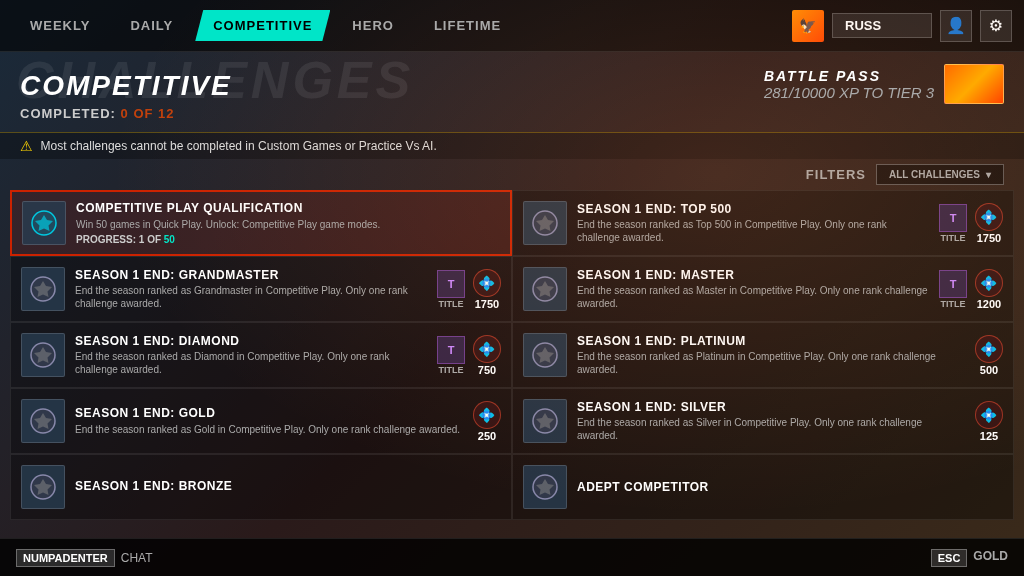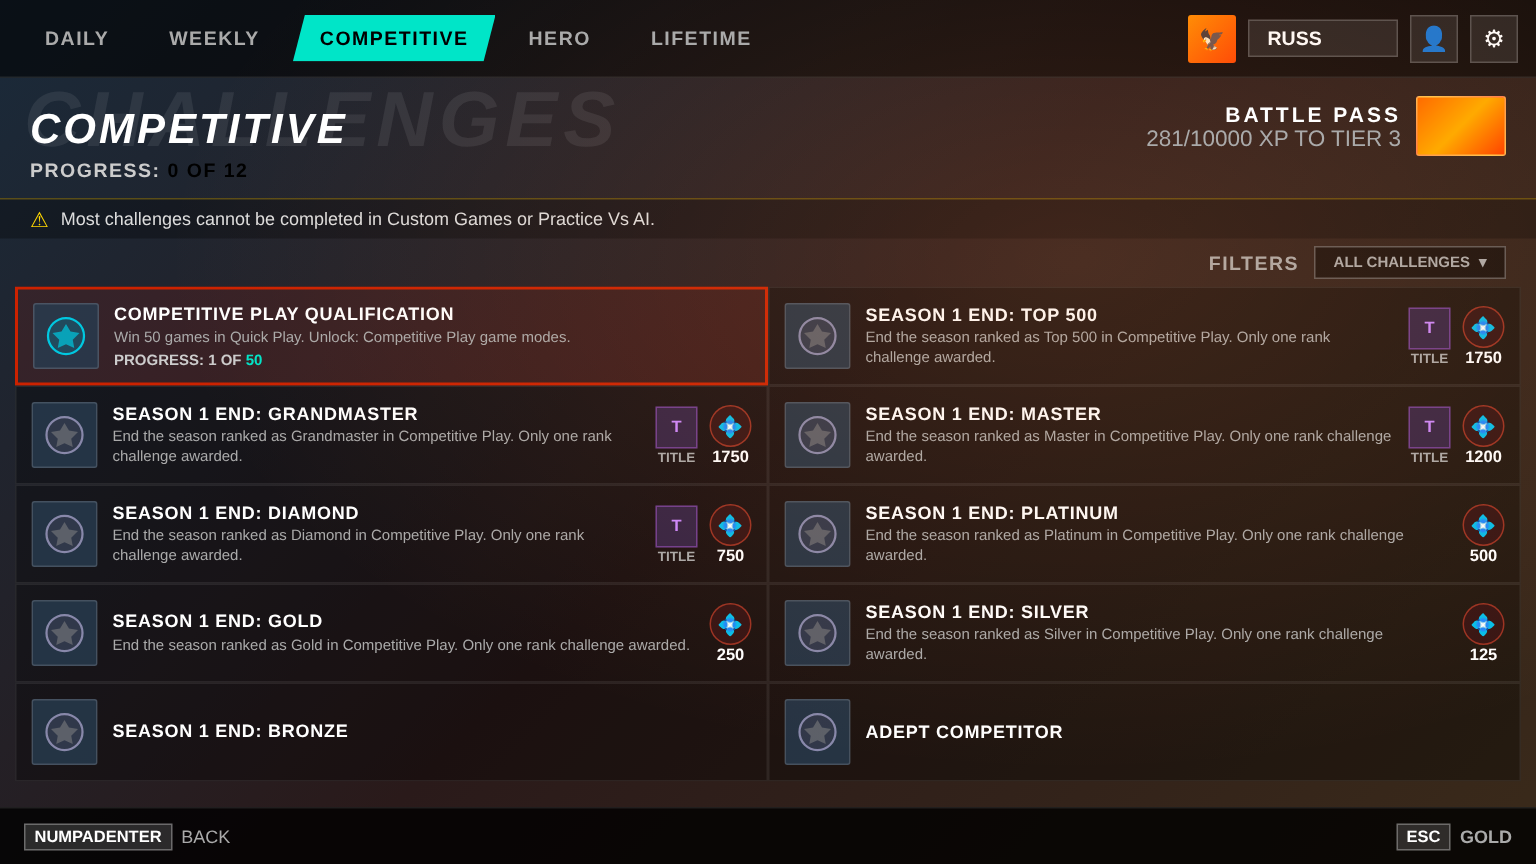--- a/index.html
+++ b/index.html
@@ -121,35 +121,35 @@
       font-style: italic;
     }
     .completed-text {
       font-size: 13px;
       font-weight: 700;
       color: #ccc;
       margin-top: 6px;
       letter-spacing: 1px;
     }
     .completed-num {
-      color: #000000;
+      color: #c2410c;
       margin-top: 20px;
     }
 
     
     .battle-pass-box {
       position: absolute;
       top: 12px;
       right: 20px;
       display: flex;
       align-items: center;
       gap: 10px;
     }
     .battle-pass-info {
-      text-align: right;
+      font-style: italic;
     }
     .battle-pass-label {
       font-size: 14px;
       font-weight: 900;
       color: #fff;
       letter-spacing: 2px;
     }
     .battle-pass-xp {
       font-size: 15px;
       color: #aaa;
@@ -351,51 +351,51 @@
       background: rgba(255,255,255,0.15);
       border: 1px solid rgba(255,255,255,0.3);
       padding: 2px 6px;
       font-size: 11px;
       font-weight: 700;
       color: #fff;
     }
     .back-btn {
       margin-left: auto;
       display: flex;
-      align-items: center;
+      align-items: flex-start;
       gap: 6px;
       font-size: 12px;
       font-weight: 700;
       color: #aaa;
     }
   </style>
 </head>
 <body>
 
 <div class="top-nav">
   <div class="nav-tabs">
+    <button class="nav-tab">WEEKLY</button>
     <button class="nav-tab">DAILY</button>
-    <button class="nav-tab">WEEKLY</button>
     <button class="nav-tab active">COMPETITIVE</button>
     <button class="nav-tab">HERO</button>
     <button class="nav-tab">LIFETIME</button>
   </div>
   <div class="nav-right">
     <div class="user-avatar">🦅</div>
     <div class="username-box">RUSS</div>
     <div class="nav-icon-btn">👤</div>
     <div class="nav-icon-btn">⚙</div>
   </div>
 </div>
 
 <div class="header-area">
   <div class="challenges-bg-text">CHALLENGES</div>
   <div class="page-title">COMPETITIVE</div>
   <div class="completed-text">
-    <span>PROGRESS:</span>
+    <span>COMPLETED:</span>
     <span class="completed-num">0 OF 12</span>
   </div>
 
   <div class="battle-pass-box">
     <div class="battle-pass-info">
       <div class="battle-pass-label">BATTLE PASS</div>
       <div class="battle-pass-xp">281/10000 XP TO TIER 3</div>
     </div>
     <div class="battle-pass-thumb"></div>
   </div>
@@ -612,19 +612,19 @@
     <div class="challenge-content">
       <div class="challenge-name">ADEPT COMPETITOR</div>
     </div>
   </div>
 
 </div>
 
 <div class="bottom-bar">
   <div class="keybind">
     <span class="key">NUMPADENTER</span>
-    <span>BACK</span>
+    <span>CHAT</span>
   </div>
   <div class="back-btn">
     <span class="key">ESC</span>
     <span>GOLD</span>
   </div>
 </div>
 
 </body></html>

